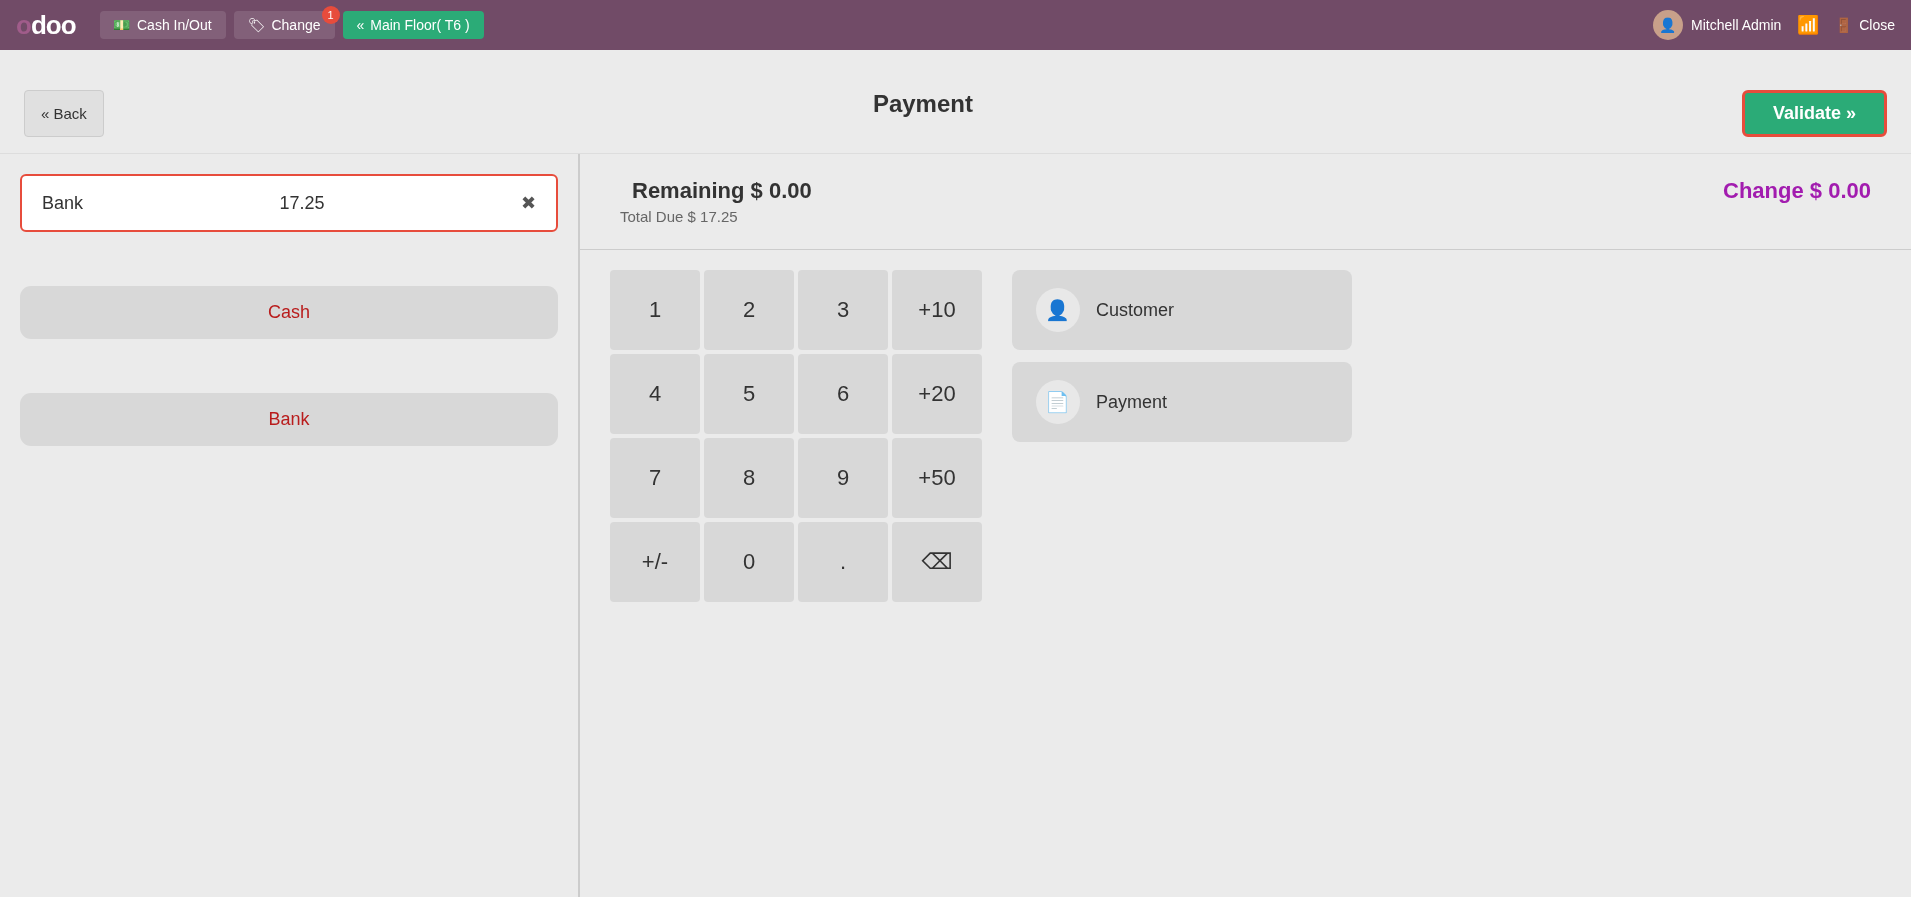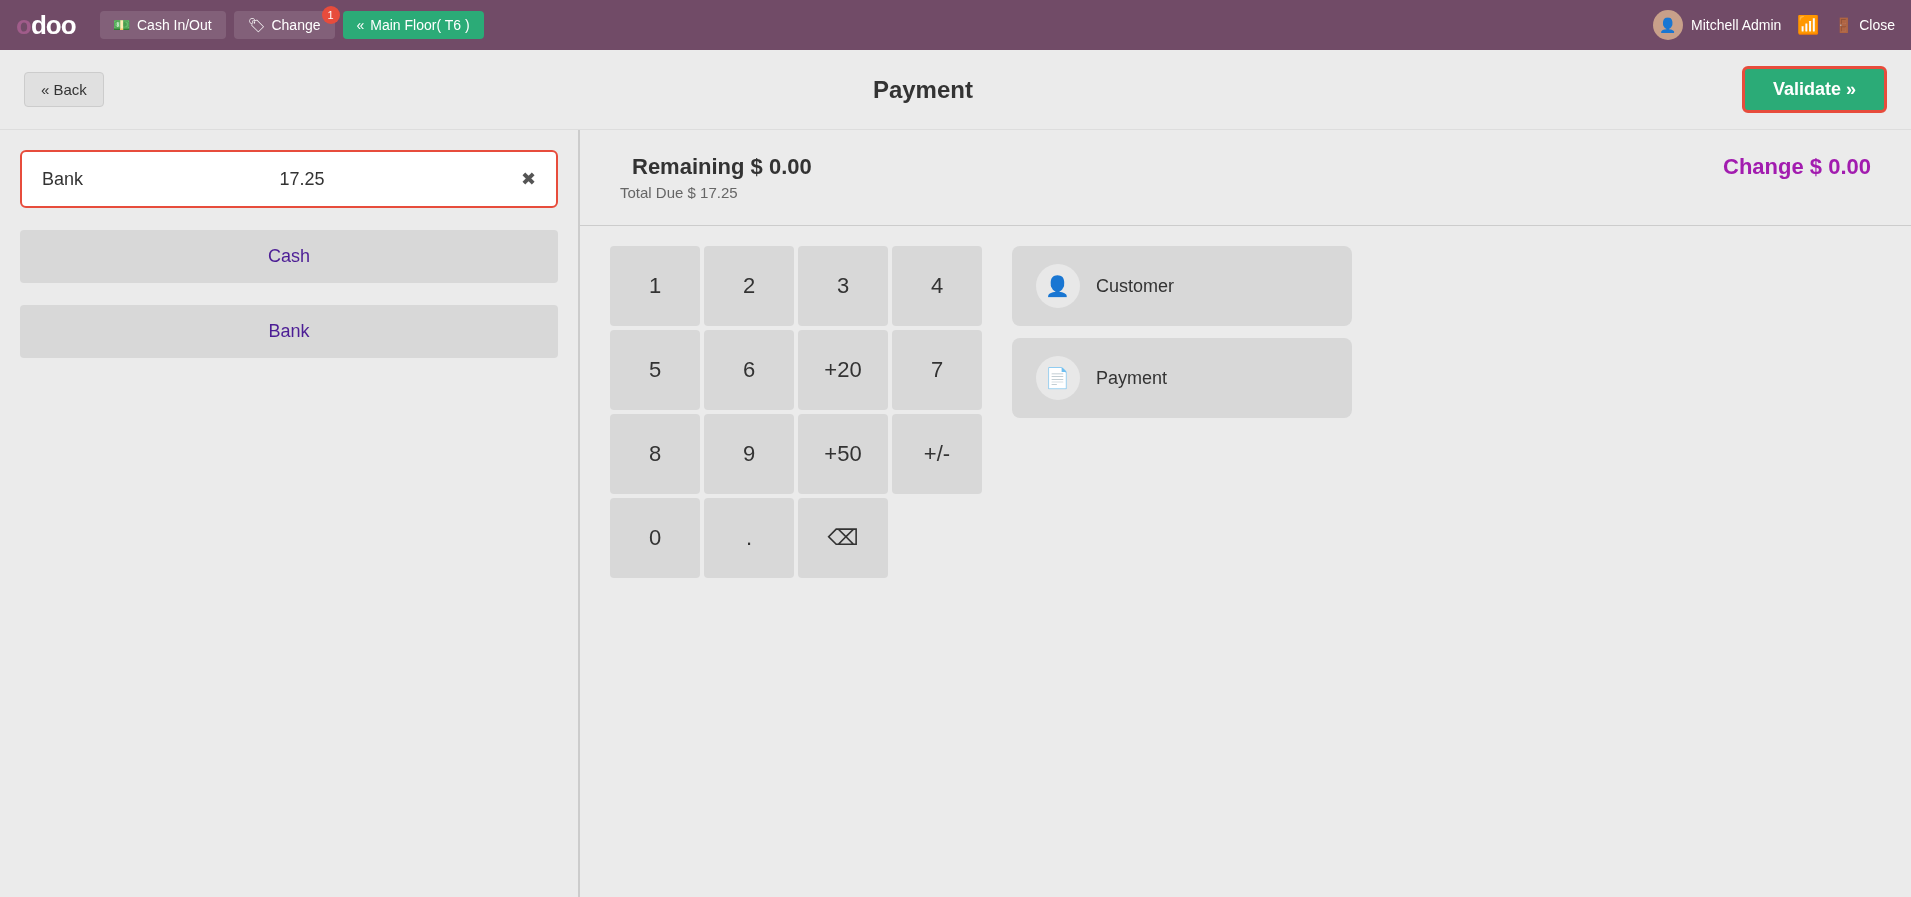--- a/index.html
+++ b/index.html
@@ -94,24 +94,24 @@
     .main-content {
       display: flex;
       flex-direction: column;
       height: calc(897px - 50px);
       background: #ebebeb;
     }
 
     
     .header-bar {
       display: flex;
-      align-items: center;
       padding: 16px 24px;
       background: #ebebeb;
       border-bottom: 1px solid #ddd;
+      margin-top: 24px;
     }
     .back-btn {
       background: #e0e0e0;
       border: 1px solid #ccc;
       border-radius: 4px;
       padding: 8px 16px;
       font-size: 15px;
       cursor: pointer;
       color: #333;
     }
@@ -161,26 +161,27 @@
       font-size: 18px;
       color: #333;
     }
     .remove-icon {
       color: #555;
       font-size: 18px;
       cursor: pointer;
     }
     .payment-option {
       background: #d8d8d8;
-      border-radius: 4px;
+      border-radius: 11px;
       padding: 16px;
       text-align: center;
       font-size: 18px;
-      color: #4c1d95;
-      cursor: pointer;
+      color: #b91c1c;
+      cursor: pointer;
+      margin-top: 32px;
     }
 
     
     .right-panel {
       flex: 1;
       display: flex;
       flex-direction: column;
     }
 
     
@@ -354,20 +355,21 @@
           <span>$ 0.00</span>
         </div>
       </div>
 
       <div class="lower-section">
 
         <div class="numpad" id="numpad-container">
         <button class="numpad-key">1</button>
             <button class="numpad-key">2</button>
             <button class="numpad-key">3</button>
+            <button class="numpad-key">+10</button>
             <button class="numpad-key">4</button>
             <button class="numpad-key">5</button>
             <button class="numpad-key">6</button>
             <button class="numpad-key">+20</button>
             <button class="numpad-key">7</button>
             <button class="numpad-key">8</button>
             <button class="numpad-key">9</button>
             <button class="numpad-key">+50</button>
             <button class="numpad-key">+/-</button>
             <button class="numpad-key">0</button>

